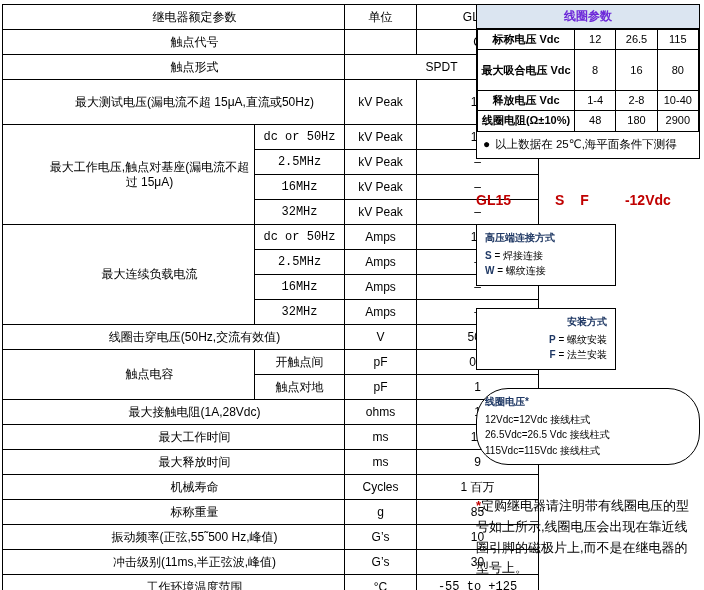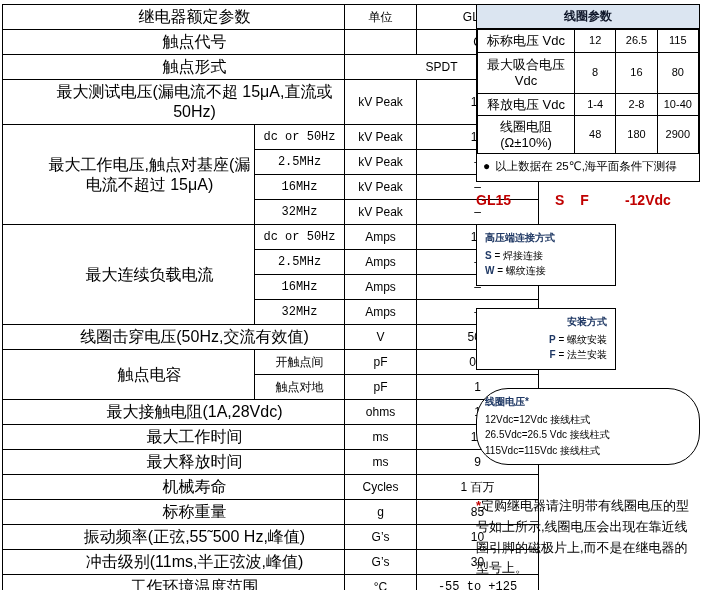--- a/index.html
+++ b/index.html
@@ -18,56 +18,56 @@
   }
   .main-table td{
     border:1px solid #000;
     text-align:center;
     vertical-align:middle;
     padding:2px 2px;
     font-size:12px;
     line-height:1.25;
     height:20px;
   }
-  .main-table td.label{font-size:16px;padding-left:44px;}
+  .main-table td.label{font-size:12px;padding-left:44px;}
   .col-a{width:252px;}
   .col-b{width:72px;}
   .col-c{width:122px;}
   .sub{width:90px;}
   .mono{font-family:"Liberation Mono","DejaVu Sans Mono",monospace;font-size:11px;}
 
   
   .coil-box{
     position:absolute;left:476px;top:4px;width:222px;
     border:1px solid #000;
     background:#ffffff;
   }
   .coil-title{
     background:#dbe5f1;
     border-bottom:1px solid #000;
     text-align:center;
-    color:#0f172a;
+    color:#6d28d9;
     font-weight:bold;
     font-size:12px;
     padding:3px 0;
   }
   .coil-table{
     border-collapse:collapse;
     width:100%;
     table-layout:fixed;
   }
   .coil-table td{
     border:1px solid #000;
     text-align:center;
     vertical-align:middle;
     font-size:11px;
     padding:3px 1px;
     line-height:1.2;
   }
-  .coil-table td.first{width:94px;font-size:13px;}
+  .coil-table td.first{width:94px;font-size:11px;font-weight:bold;}
   .coil-note{
     padding:4px 6px 6px 6px;
     font-size:11.5px;
     line-height:1.45;
     display:flex;
   }
   .coil-note .bullet{margin-right:5px;font-size:12px;line-height:1.35;}
 
   .partnum{
     position:absolute;left:476px;top:192px;width:222px;

